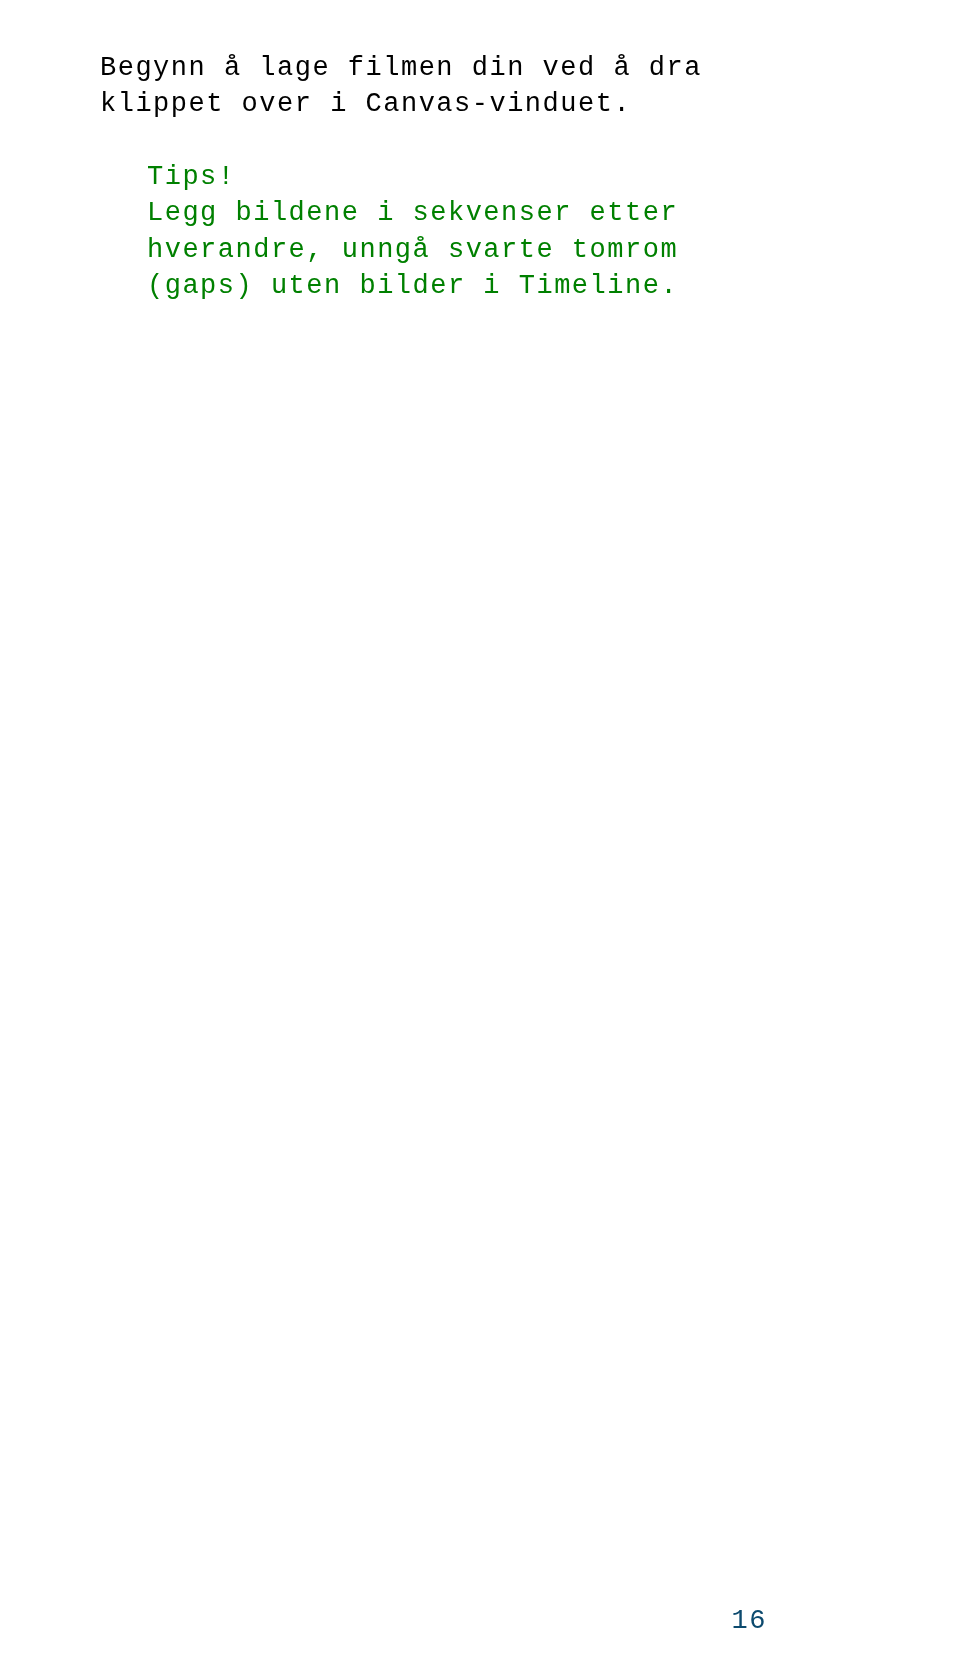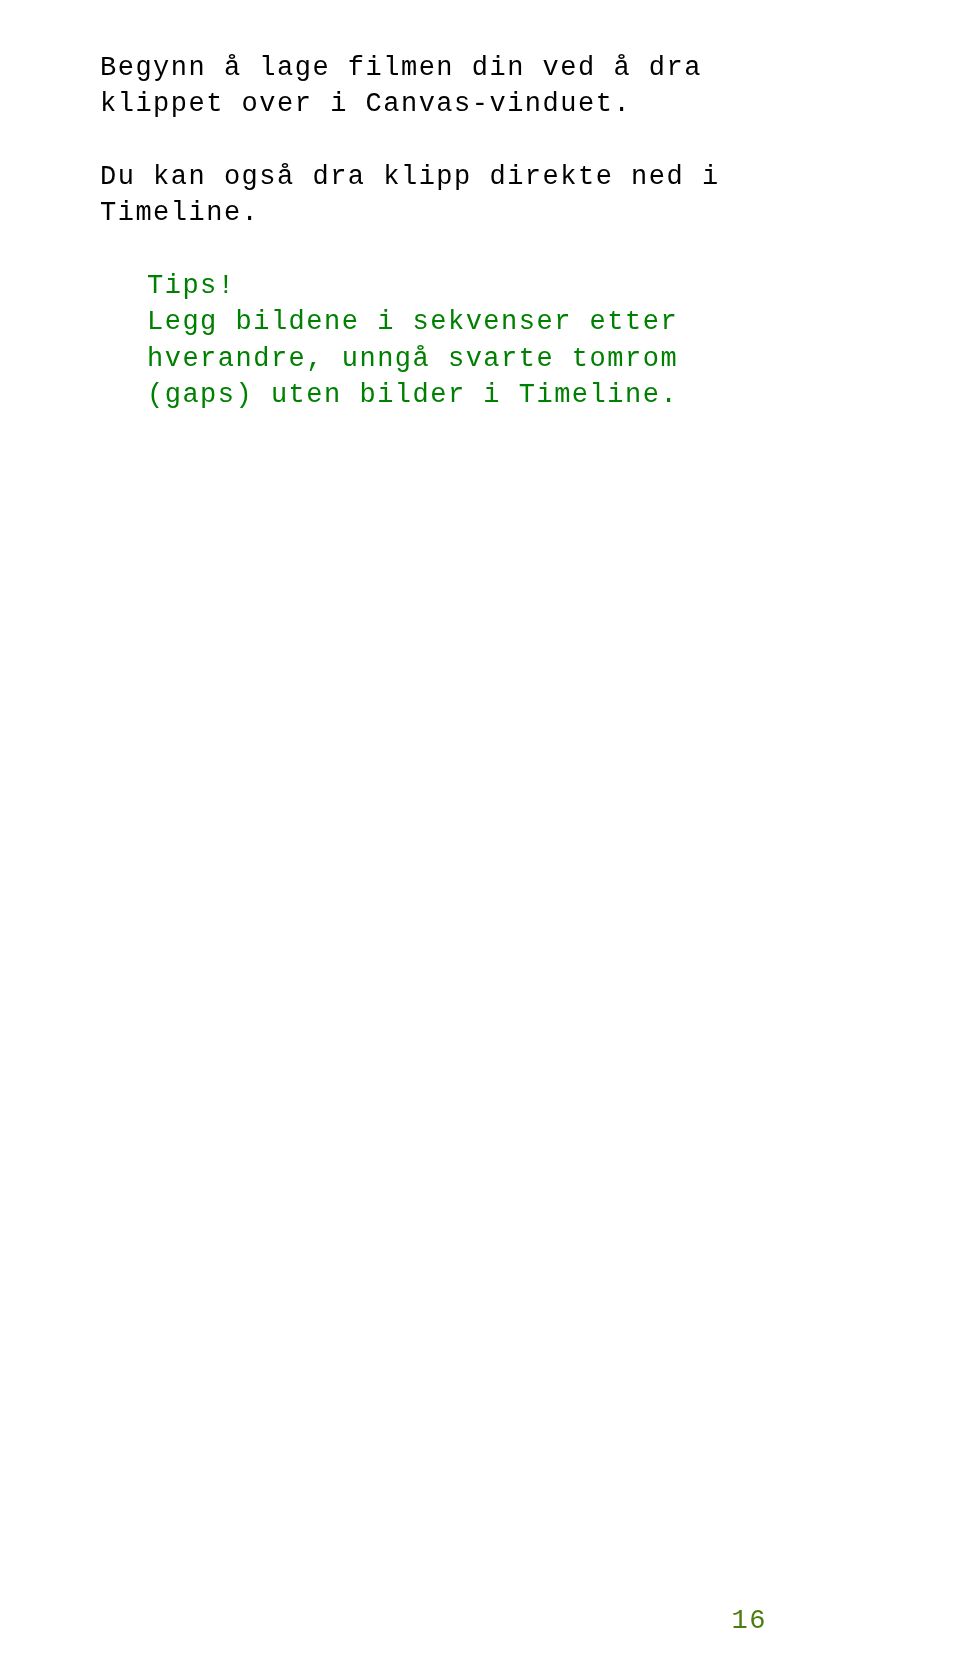--- a/index.html
+++ b/index.html
@@ -25,31 +25,30 @@
     white-space: pre-wrap;
   }
   .black { color: #000000; }
   .green { color: #008000; margin-left: 47px; }
   .page-number {
     position: absolute;
     bottom: 40px;
     right: 100px;
     font-size: 27px;
     letter-spacing: 1.5px;
-    color: #4d7c0f;
+    color: #0c4a6e;
   }
 </style>
 </head>
 <body>
 
 <div class="page">
 
   <p class="para black">Begynn å lage filmen din ved å dra klippet over i Canvas-vinduet.</p>
 
 
-  <p class="para black">Du kan også dra klipp direkte ned i Timeline.</p>
 
   <p class="para green">Tips!
 Legg bildene i sekvenser etter hverandre, unngå svarte tomrom (gaps) uten bilder i Timeline.</p>
 
 
   <div class="page-number">16</div>
 </div>
 
 </body></html>

